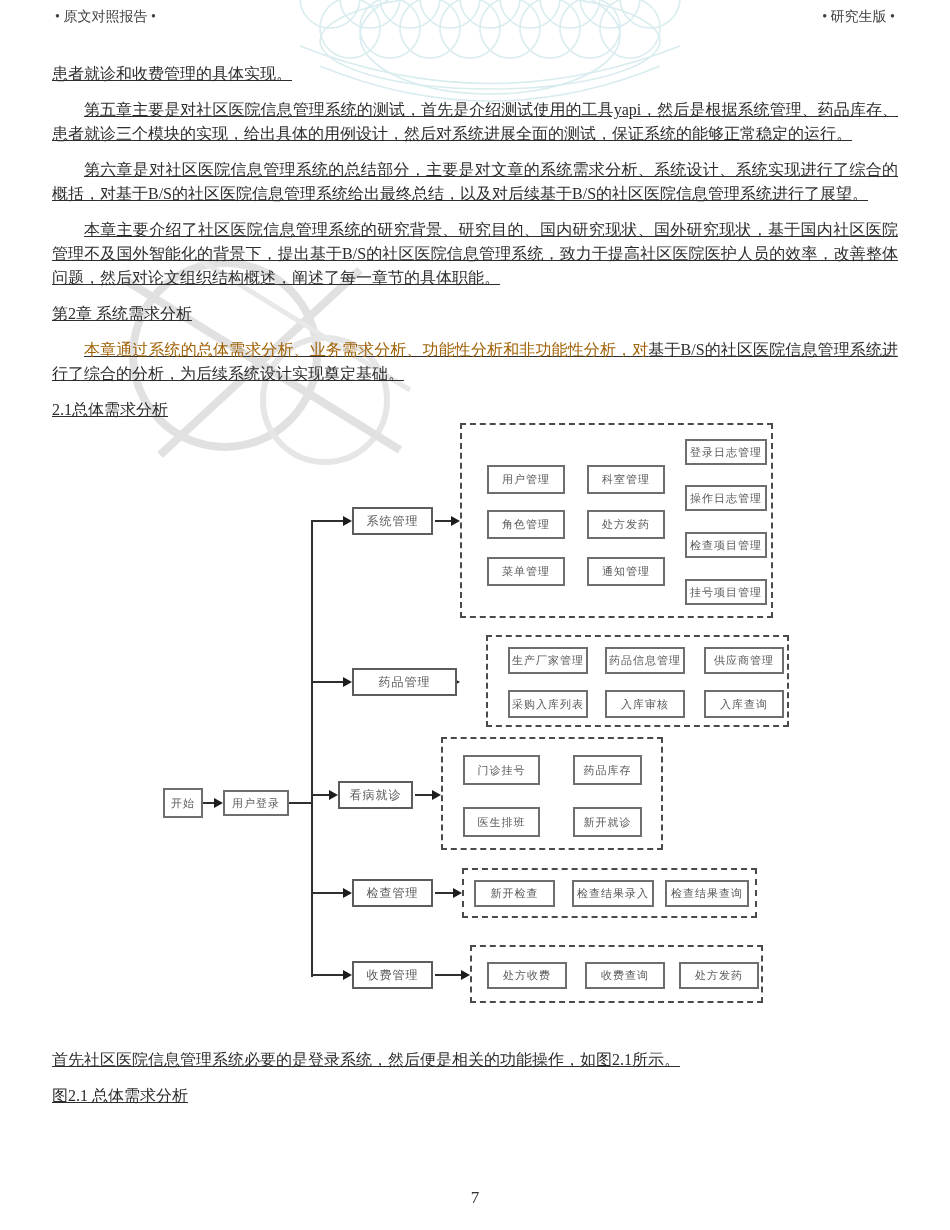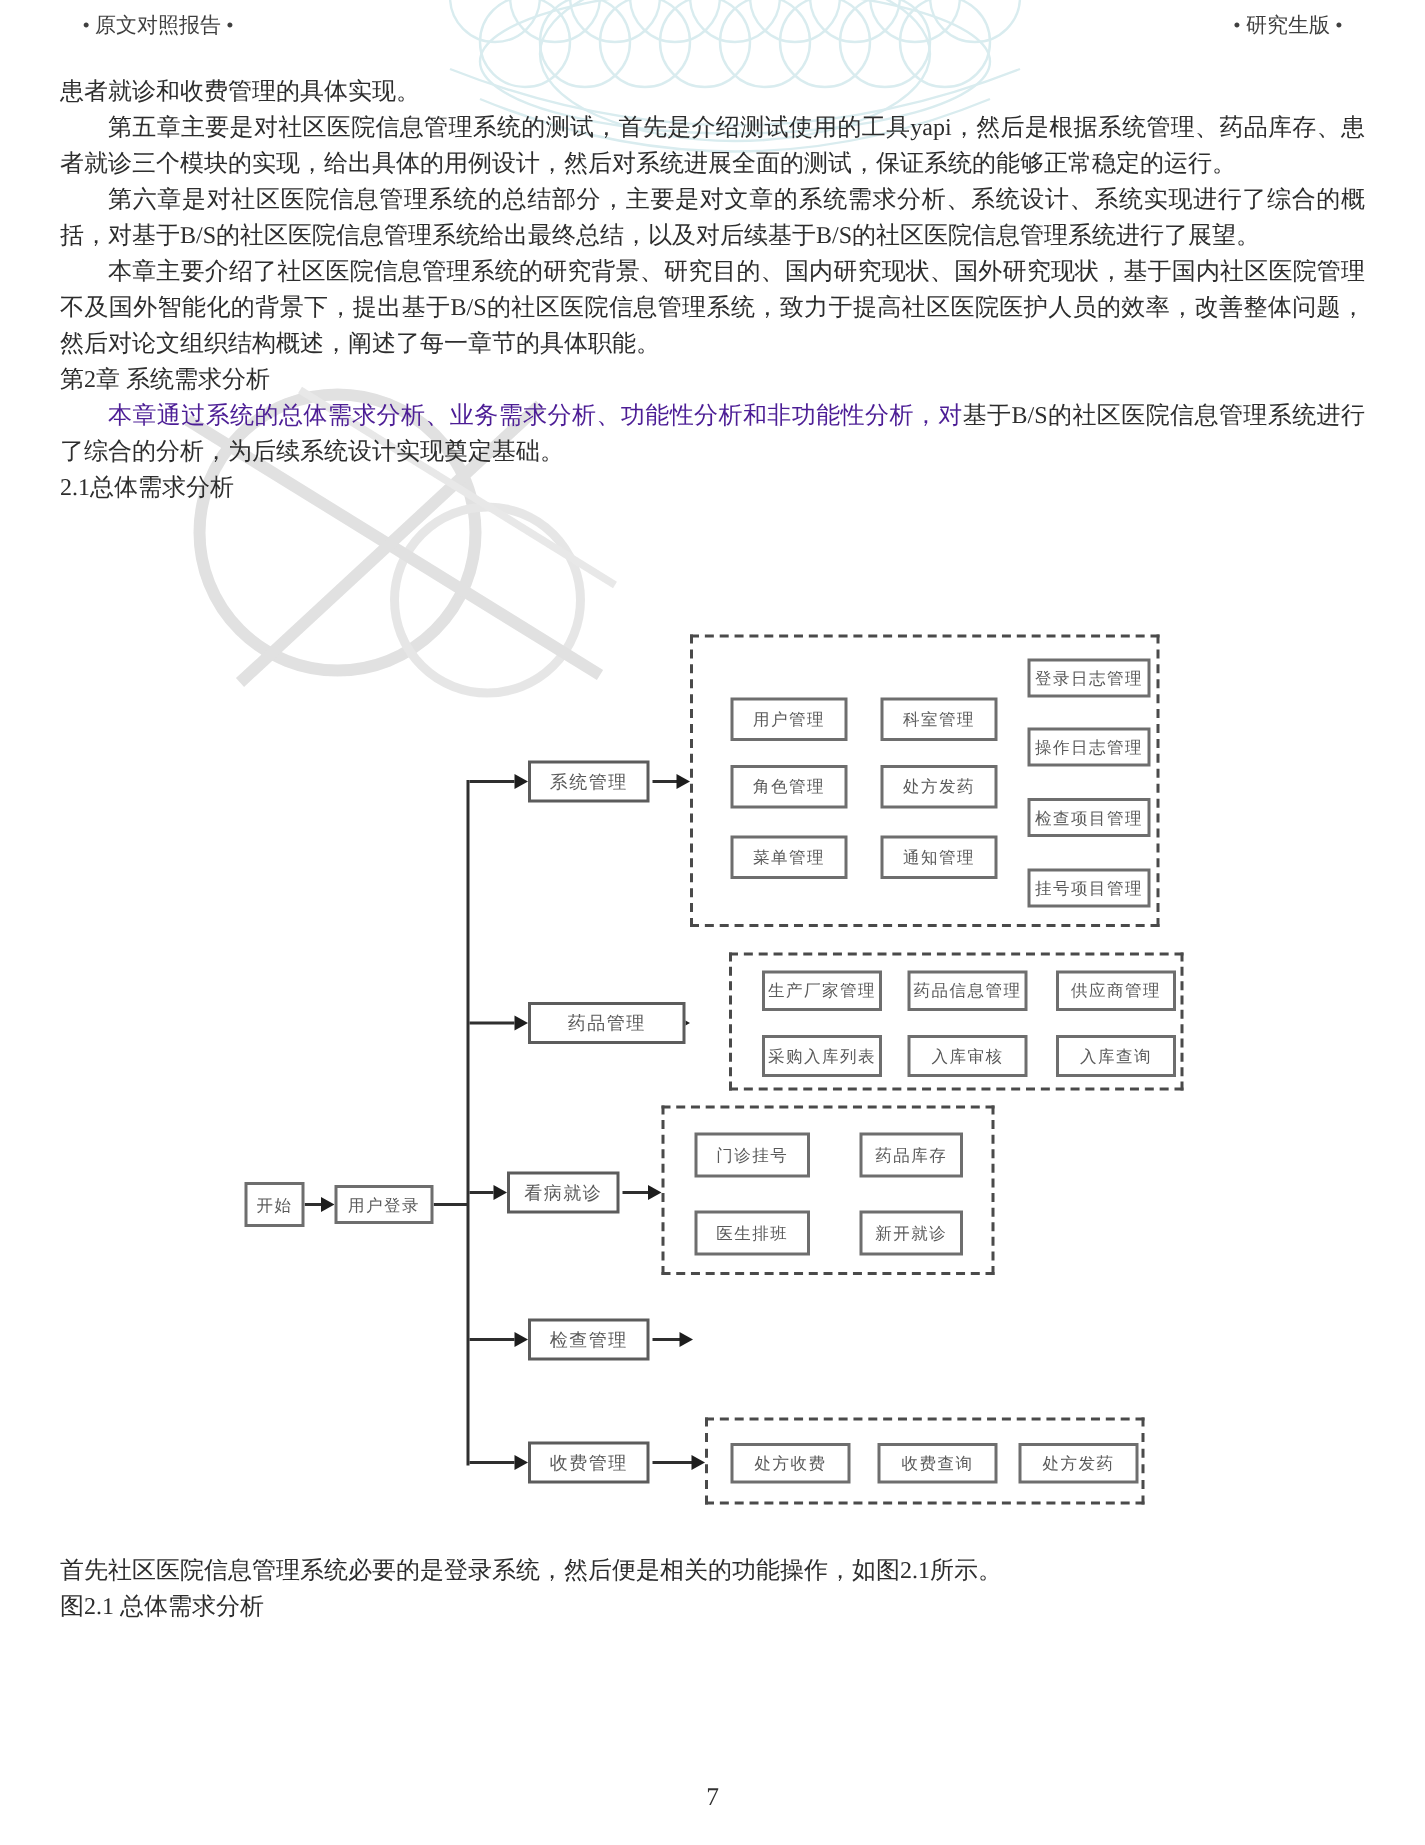--- a/index.html
+++ b/index.html
@@ -5,23 +5,23 @@
   html,body{margin:0;padding:0;background:#fff;}
   body{width:950px;height:1230px;position:relative;overflow:hidden;
        font-family:"Liberation Serif","DejaVu Serif",serif;color:#2d2d2d;}
   .bgsvg{position:absolute;z-index:0;pointer-events:none;}
   
   .hdr{position:absolute;top:8px;left:0;width:950px;font-size:14px;color:#3f3f3f;z-index:1;}
   .hdr .hl-left{position:absolute;left:55px;top:0;}
   .hdr .hl-right{position:absolute;right:55px;top:0;}
   
   .textblock{position:absolute;left:40px;width:870px;font-size:16px;line-height:24px;text-align:justify;z-index:1;}
-  .textblock p{margin:0;}
+  .textblock p{margin:12px;text-decoration:underline;}
   .ind{text-indent:2em;}
-  .red{color:#4c1d95;}
+  .red{color:#a16207;}
   
   .diagram{position:absolute;left:0;top:423px;width:950px;height:592px;z-index:1;
            font-family:"Liberation Sans","DejaVu Sans",sans-serif;}
   .n{position:absolute;border:2px solid #6e6e6e;background:#fff;box-sizing:border-box;
      display:flex;align-items:center;justify-content:center;font-size:11px;color:#5a5a5a;
      white-space:nowrap;letter-spacing:1px;}
   .bn{border-color:#5c5c5c;font-size:12px;}
   .g{position:absolute;border:2px dashed #4a4a4a;box-sizing:border-box;background:transparent;}
   .hl{position:absolute;height:2px;background:#2f2f2f;}
   .vl{position:absolute;width:2px;background:#2f2f2f;}
@@ -145,20 +145,25 @@
     <div class="n" style="left:216px;top:53px;width:80px;height:28px">入库查询</div>
   </div>
 
   <div class="g" style="left:441px;top:314px;width:222px;height:113px">
     <div class="n" style="left:20px;top:16px;width:77px;height:30px">门诊挂号</div>
     <div class="n" style="left:130px;top:16px;width:69px;height:30px">药品库存</div>
     <div class="n" style="left:20px;top:68px;width:77px;height:30px">医生排班</div>
     <div class="n" style="left:130px;top:68px;width:69px;height:30px">新开就诊</div>
   </div>
 
+  <div class="g" style="left:462px;top:445px;width:295px;height:50px">
+    <div class="n" style="left:10px;top:10px;width:81px;height:27px">新开检查</div>
+    <div class="n" style="left:108px;top:10px;width:82px;height:27px">检查结果录入</div>
+    <div class="n" style="left:201px;top:10px;width:84px;height:27px">检查结果查询</div>
+  </div>
 
   <div class="g" style="left:470px;top:522px;width:293px;height:58px">
     <div class="n" style="left:15px;top:15px;width:80px;height:27px">处方收费</div>
     <div class="n" style="left:113px;top:15px;width:80px;height:27px">收费查询</div>
     <div class="n" style="left:207px;top:15px;width:80px;height:27px">处方发药</div>
   </div>
 </div>
 
 <div class="textblock" style="top:1036px;">
   <p>首先社区医院信息管理系统必要的是登录系统，然后便是相关的功能操作，如图2.1所示。</p>

